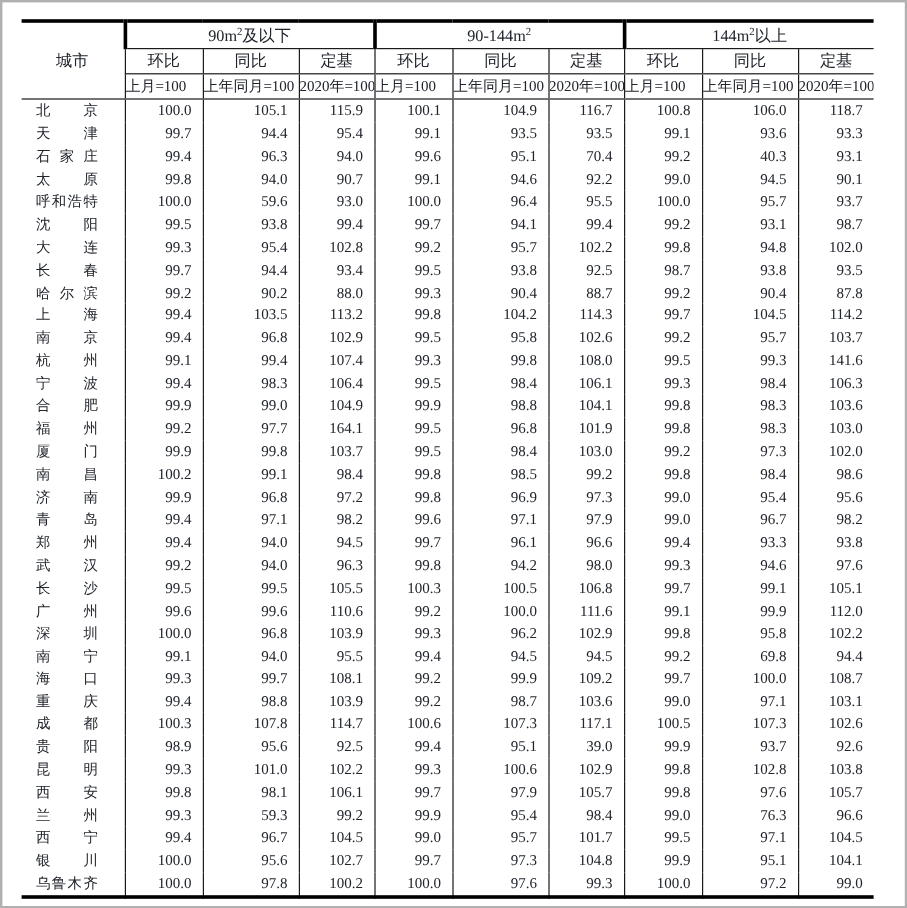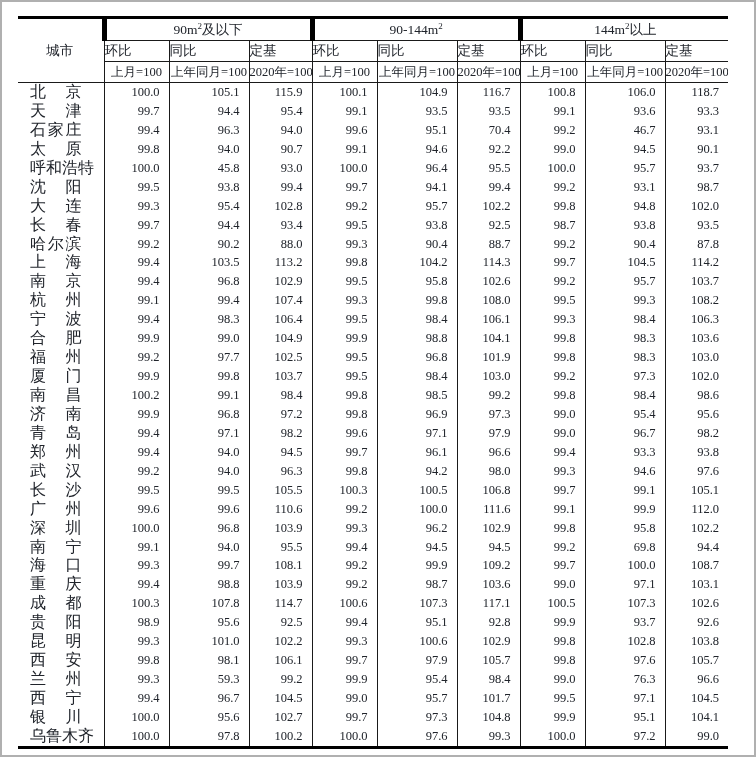--- a/index.html
+++ b/index.html
@@ -27,48 +27,48 @@
     border-top: 3px solid #000;
     border-bottom: 3px solid #000;
   }
   th, td {
     padding: 0;
     font-weight: normal;
     overflow: hidden;
     white-space: nowrap;
   }
   
-  thead tr.r1 th + th { border-left: 5px solid #000000; }
+  thead tr.r1 th + th { border-left: 3px solid #000000; }
   thead tr.r2 th, thead tr.r3 th { border-left: 1px solid #1a1a1a; }
   tbody td + td { border-left: 1px solid #1a1a1a; }
   
   thead th { border-bottom: 1px solid #1a1a1a; }
   thead tr.r1 th { height: 21px; font-size: 13.5px; text-align: center; }
-  thead tr.r2 th { height: 20px; font-size: 13.5px; text-align: left; }
-  thead tr.r3 th { height: 20px; font-size: 12.5px; text-align: center; }
+  thead tr.r2 th { height: 20px; font-size: 13.5px; text-align: center; }
+  thead tr.r3 th { height: 20px; font-size: 12.5px; text-align: left; }
   th.cityhead {
     font-size: 13.5px;
     text-align: center;
     vertical-align: middle;
     font-family: Liberation Mono, monospace;
   }
   sup.sq {
     font-size: 9px;
     line-height: 0;
     vertical-align: baseline;
     position: relative;
     top: -5px;
   }
   tbody td {
     height: 18.94px;
     line-height: 18.94px;
     font-size: 12.5px;
   }
   td.city {
-    font-size: 16px;
+    font-size: 12px;
     padding-left: 12px;
     padding-right: 22px;
     text-align: justify;
     text-align-last: justify;
   }
   td.num {
     text-align: right;
     padding-right: 9px;
   }
 </style>
@@ -146,39 +146,39 @@
         </tr>
         <tr>
           <td class="city">石家庄</td>
           <td class="num">99.4</td>
           <td class="num">96.3</td>
           <td class="num">94.0</td>
           <td class="num">99.6</td>
           <td class="num">95.1</td>
           <td class="num">70.4</td>
           <td class="num">99.2</td>
-          <td class="num">46.7</td>
+          <td class="num">40.3</td>
           <td class="num">93.1</td>
         </tr>
         <tr>
           <td class="city">太原</td>
           <td class="num">99.8</td>
           <td class="num">94.0</td>
           <td class="num">90.7</td>
           <td class="num">99.1</td>
           <td class="num">94.6</td>
           <td class="num">92.2</td>
           <td class="num">99.0</td>
           <td class="num">94.5</td>
           <td class="num">90.1</td>
         </tr>
         <tr>
           <td class="city">呼和浩特</td>
           <td class="num">100.0</td>
-          <td class="num">45.8</td>
+          <td class="num">59.6</td>
           <td class="num">93.0</td>
           <td class="num">100.0</td>
           <td class="num">96.4</td>
           <td class="num">95.5</td>
           <td class="num">100.0</td>
           <td class="num">95.7</td>
           <td class="num">93.7</td>
         </tr>
         <tr>
           <td class="city">沈阳</td>
@@ -255,21 +255,21 @@
         <tr>
           <td class="city">杭州</td>
           <td class="num">99.1</td>
           <td class="num">99.4</td>
           <td class="num">107.4</td>
           <td class="num">99.3</td>
           <td class="num">99.8</td>
           <td class="num">108.0</td>
           <td class="num">99.5</td>
           <td class="num">99.3</td>
-          <td class="num">108.2</td>
+          <td class="num">141.6</td>
         </tr>
         <tr>
           <td class="city">宁波</td>
           <td class="num">99.4</td>
           <td class="num">98.3</td>
           <td class="num">106.4</td>
           <td class="num">99.5</td>
           <td class="num">98.4</td>
           <td class="num">106.1</td>
           <td class="num">99.3</td>
@@ -285,21 +285,21 @@
           <td class="num">98.8</td>
           <td class="num">104.1</td>
           <td class="num">99.8</td>
           <td class="num">98.3</td>
           <td class="num">103.6</td>
         </tr>
         <tr>
           <td class="city">福州</td>
           <td class="num">99.2</td>
           <td class="num">97.7</td>
-          <td class="num">102.5</td>
+          <td class="num">164.1</td>
           <td class="num">99.5</td>
           <td class="num">96.8</td>
           <td class="num">101.9</td>
           <td class="num">99.8</td>
           <td class="num">98.3</td>
           <td class="num">103.0</td>
         </tr>
         <tr>
           <td class="city">厦门</td>
           <td class="num">99.9</td>
@@ -456,21 +456,21 @@
           <td class="num">107.3</td>
           <td class="num">102.6</td>
         </tr>
         <tr>
           <td class="city">贵阳</td>
           <td class="num">98.9</td>
           <td class="num">95.6</td>
           <td class="num">92.5</td>
           <td class="num">99.4</td>
           <td class="num">95.1</td>
-          <td class="num">92.8</td>
+          <td class="num">39.0</td>
           <td class="num">99.9</td>
           <td class="num">93.7</td>
           <td class="num">92.6</td>
         </tr>
         <tr>
           <td class="city">昆明</td>
           <td class="num">99.3</td>
           <td class="num">101.0</td>
           <td class="num">102.2</td>
           <td class="num">99.3</td>

